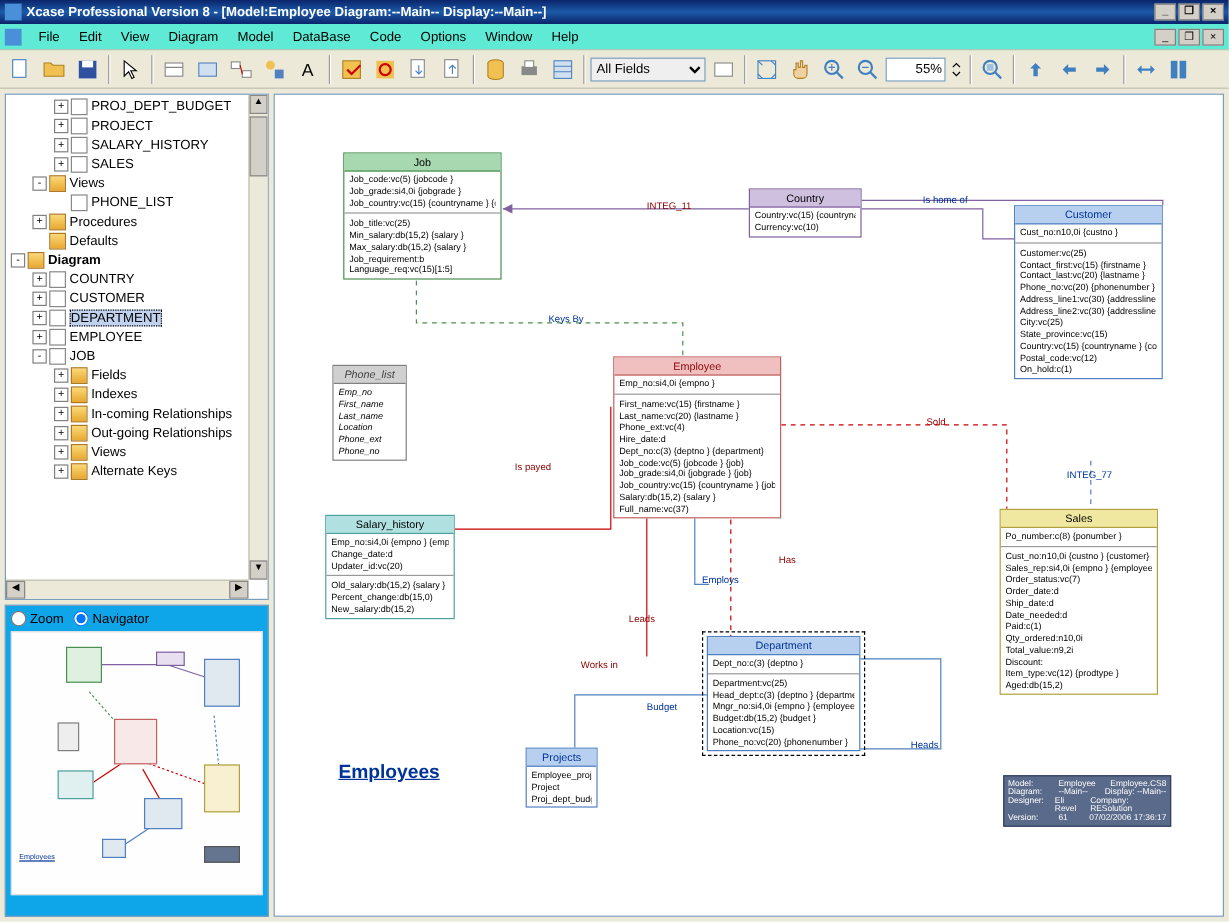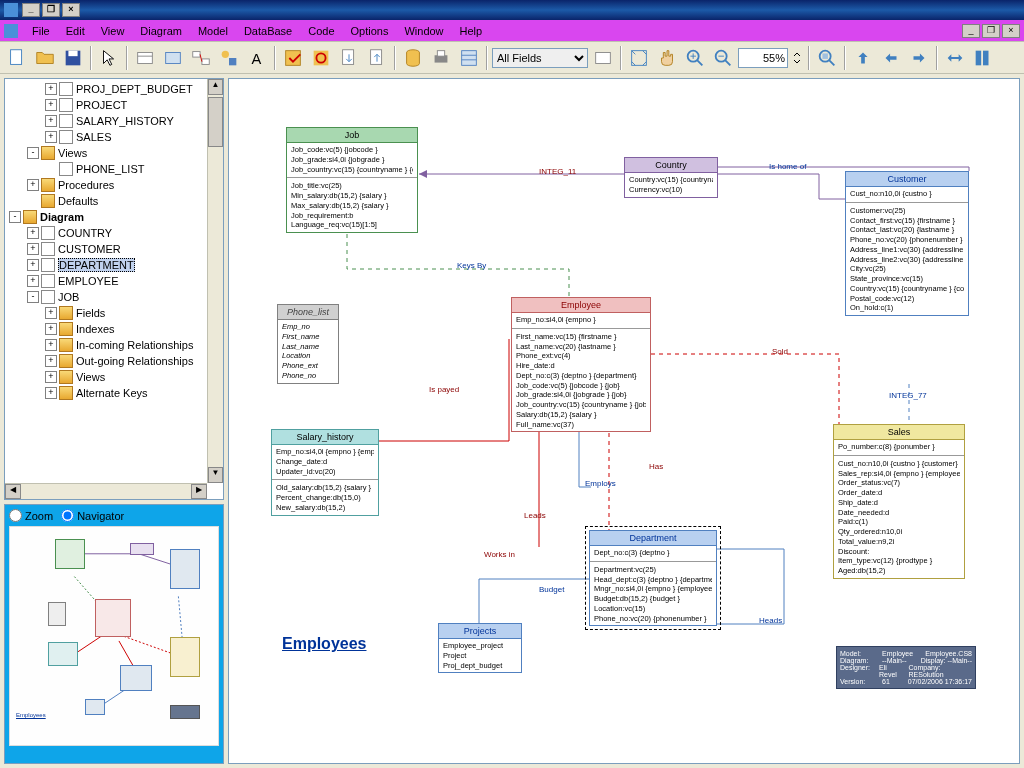--- a/index.html
+++ b/index.html
@@ -4,21 +4,21 @@
 <style>
 * { margin: 0; padding: 0; box-sizing: border-box; font-family: Tahoma, sans-serif; }
 body { width: 1024px; height: 768px; background: #ece9d8; overflow: hidden; font-size: 11px; }
 
 .title-bar { height: 20px; background: linear-gradient(to bottom, #0a246a 0%, #1c5aa8 50%, #0a246a 100%); color: white; display: flex; align-items: center; padding: 0 4px; font-size: 11px; font-weight: bold; }
 .title-bar-icon { width: 14px; height: 14px; background: #4a90d9; margin-right: 4px; }
 .title-bar-text { flex: 1; }
 .window-buttons { display: flex; gap: 2px; }
 .window-btn { width: 18px; height: 14px; background: #d4d0c8; border: 1px solid #808080; font-size: 9px; text-align: center; cursor: pointer; color: black; }
 
-.menu-bar { height: 22px; background: #d946ef; display: flex; align-items: center; padding: 0 4px; border-bottom: 1px solid #c0c0b0; }
+.menu-bar { height: 22px; background: #5eead4; display: flex; align-items: center; padding: 0 4px; border-bottom: 1px solid #c0c0b0; }
 .menu-bar-icon { width: 14px; height: 14px; background: #4a90d9; margin-right: 6px; }
 .menu-item { padding: 2px 8px; cursor: pointer; }
 
 .toolbar { height: 32px; background: #ece9d8; display: flex; align-items: center; padding: 2px 4px; gap: 2px; border-bottom: 1px solid #c0c0b0; }
 .toolbar-btn { width: 26px; height: 26px; border: 1px solid transparent; display: flex; align-items: center; justify-content: center; cursor: pointer; }
 .toolbar-sep { width: 2px; height: 24px; border-left: 1px solid #a0a0a0; border-right: 1px solid #fff; margin: 0 2px; }
 .toolbar-dropdown { height: 20px; font-size: 11px; border: 1px solid #7b9ebd; }
 .toolbar-input { width: 50px; height: 20px; font-size: 11px; border: 1px solid #7b9ebd; text-align: right; padding-right: 2px; }
 
 .main-area { display: flex; height: calc(768px - 74px); }
@@ -75,20 +75,21 @@
 .info-label { width: 38px; }
 svg.toolbar-svg { width: 22px; height: 22px; }
 
 .mini-entity { position: absolute; border: 1px solid; font-size: 3px; }
 </style>
 </head>
 <body>
 
 <div class="title-bar">
   <div class="title-bar-icon"></div>
+  <div class="title-bar-text">Xcase Professional Version 8 - [Model:Employee  Diagram:--Main--  Display:--Main--]</div>
   <div class="window-buttons">
     <div class="window-btn">_</div>
     <div class="window-btn">❐</div>
     <div class="window-btn">×</div>
   </div>
 </div>
 
 <div class="menu-bar">
   <div class="menu-bar-icon"></div>
   <div id="menu-items" style="display: flex;">
@@ -584,21 +585,21 @@
       <div class="entity-body" id="department-body2">
           <div class="entity-row">Department:vc(25)</div>
           <div class="entity-row">Head_dept:c(3) {deptno } {department.dept_no}</div>
           <div class="entity-row">Mngr_no:si4,0i {empno } {employee.emp_no}</div>
           <div class="entity-row">Budget:db(15,2) {budget }</div>
           <div class="entity-row">Location:vc(15)</div>
           <div class="entity-row">Phone_no:vc(20) {phonenumber }</div>
         </div>
     </div>
 
-    <div class="entity-box e-blue" style="left:209px;top:544px;width:84px">
+    <div class="entity-box e-blue" style="left:209px;top:544px;width:60px">
       <div class="entity-header">Projects</div>
       <div class="entity-body" id="projects-body">
           <div class="entity-row">Employee_project</div>
           <div class="entity-row">Project</div>
           <div class="entity-row">Proj_dept_budget</div>
         </div>
     </div>
 
     <div class="entity-box e-yellow" style="left:604px;top:345px;width:132px">
       <div class="entity-header">Sales</div>

